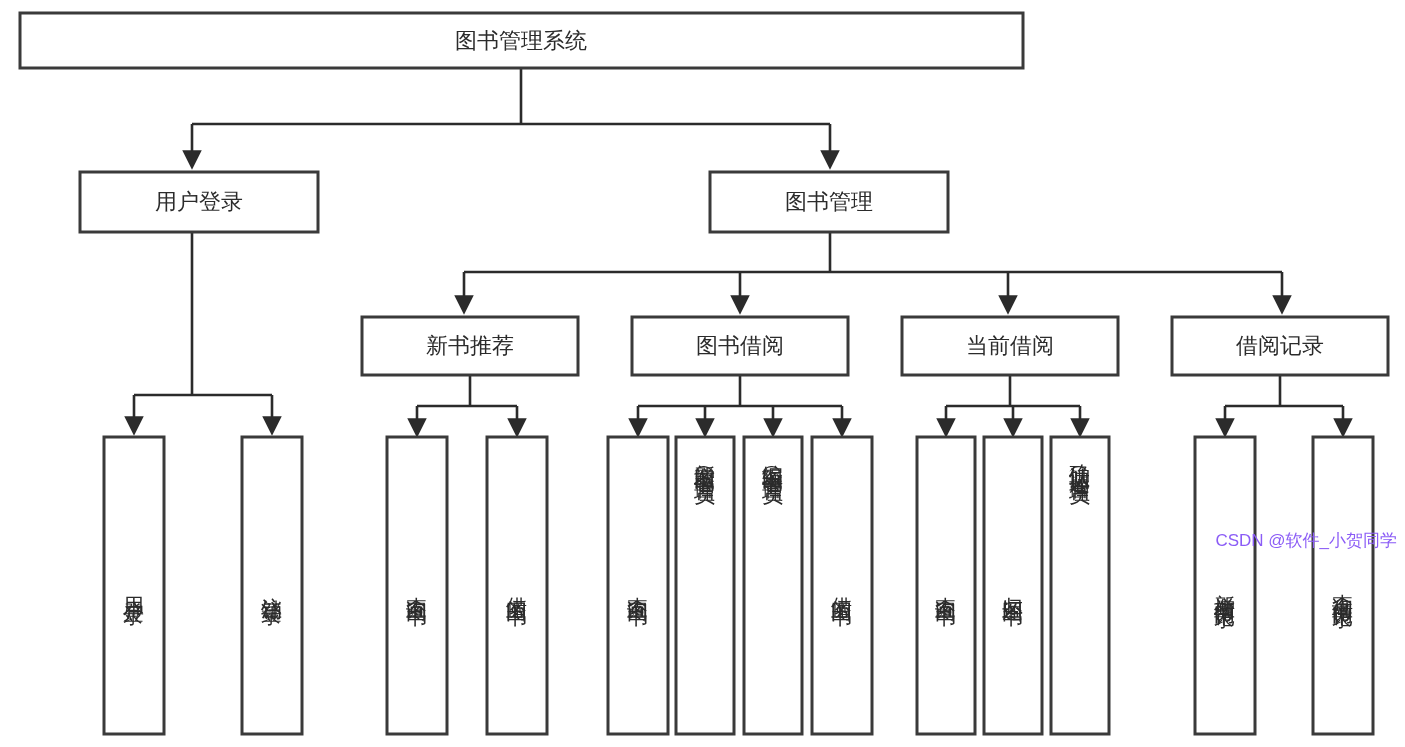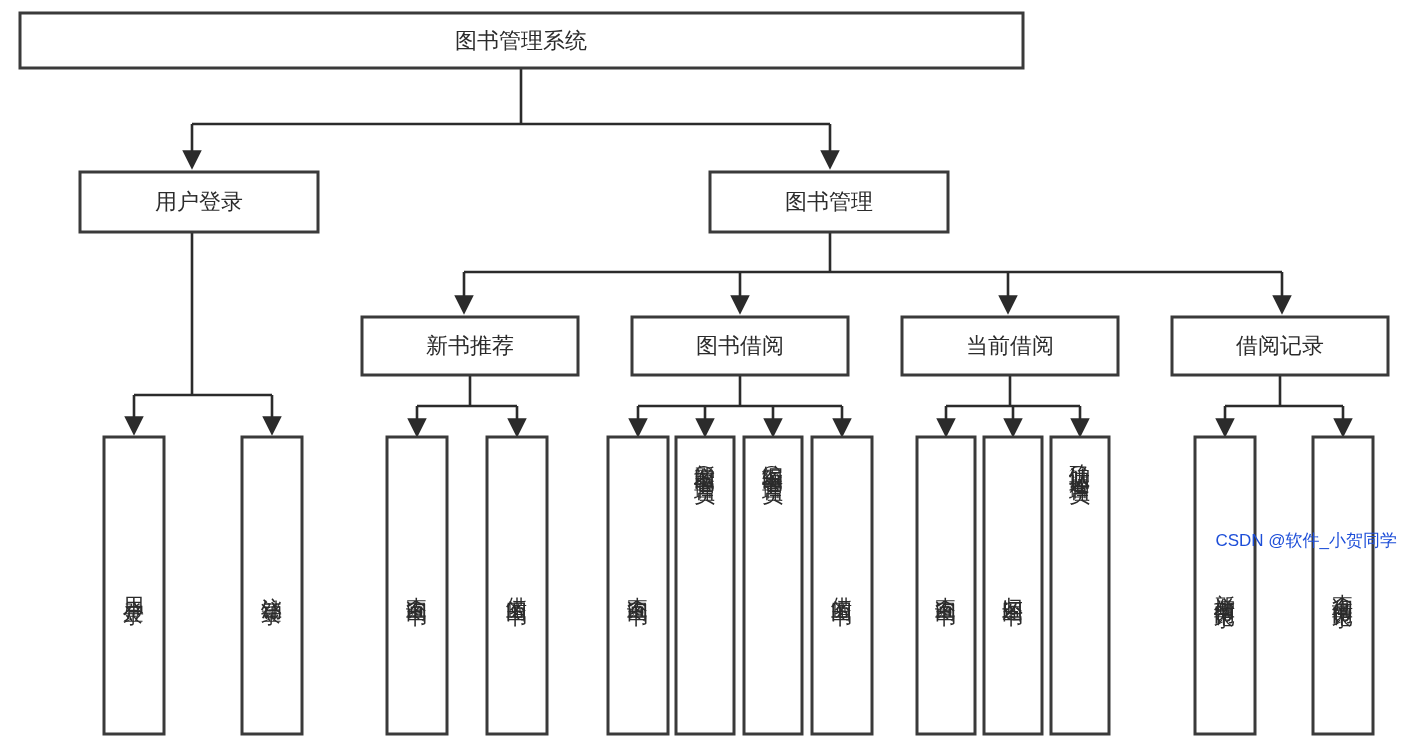--- a/index.html
+++ b/index.html
@@ -64,21 +64,21 @@
   }
   .arrow-head {
     fill: #2b2b2b;
   }
   .watermark {
     position: absolute;
     right: 8px;
     bottom: 6px;
     font-family: "Liberation Sans", "DejaVu Sans", sans-serif;
     font-size: 17px;
-    color: #1d4ed8;
+    color: #8b5cf6;
     white-space: nowrap;
     user-select: none;
   }
 </style>
 </head>
 <body>
 
 <div id="diagram-root">
 
   <svg id="org-chart" viewBox="0 0 1405 747">

